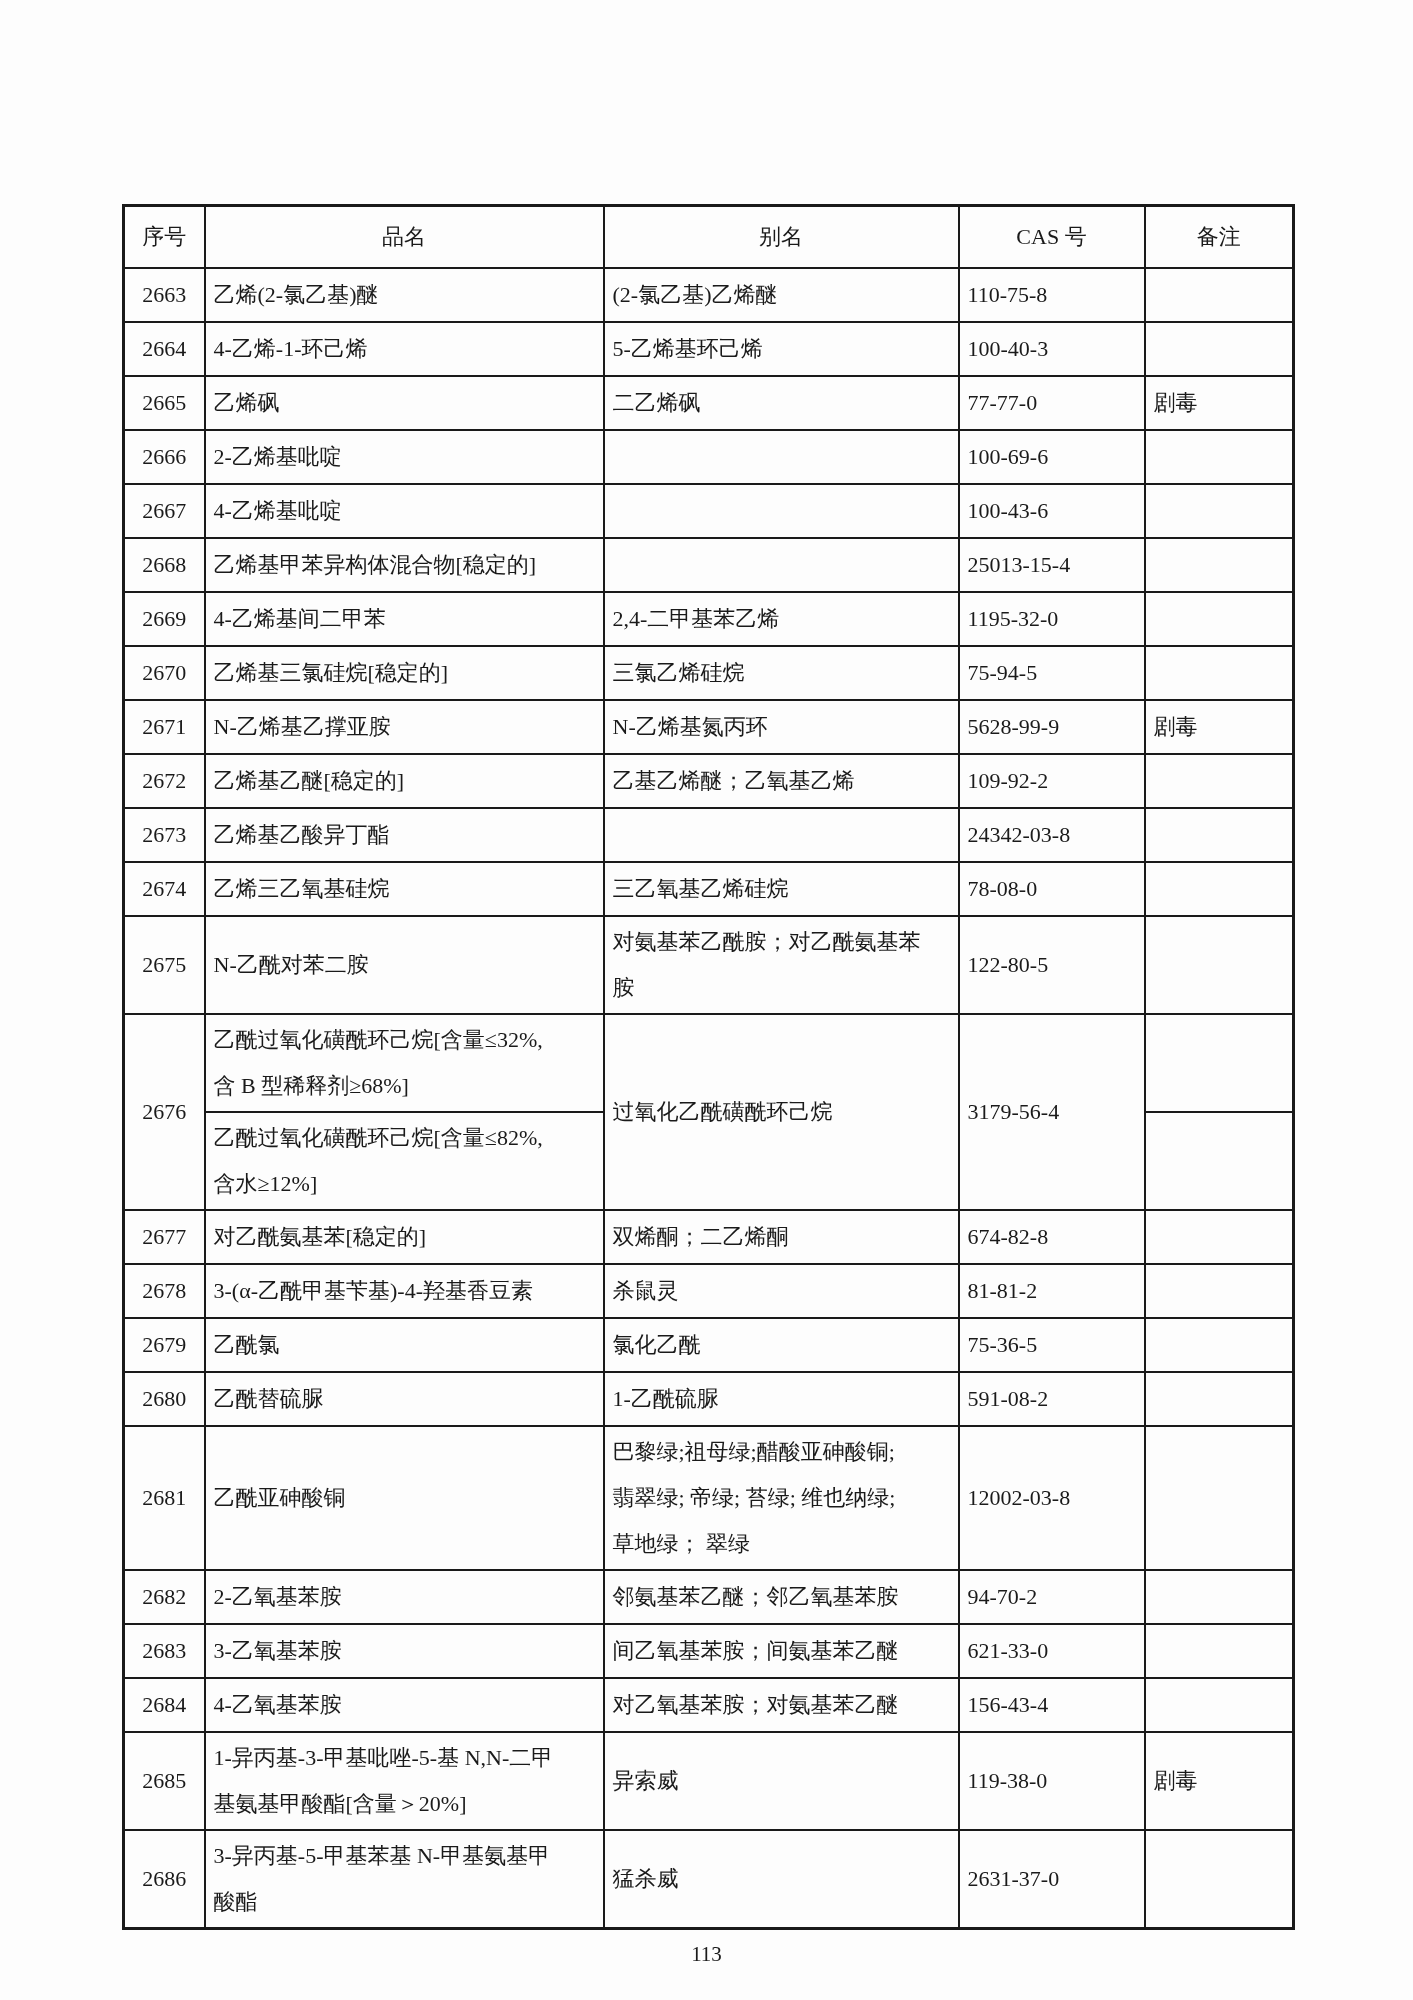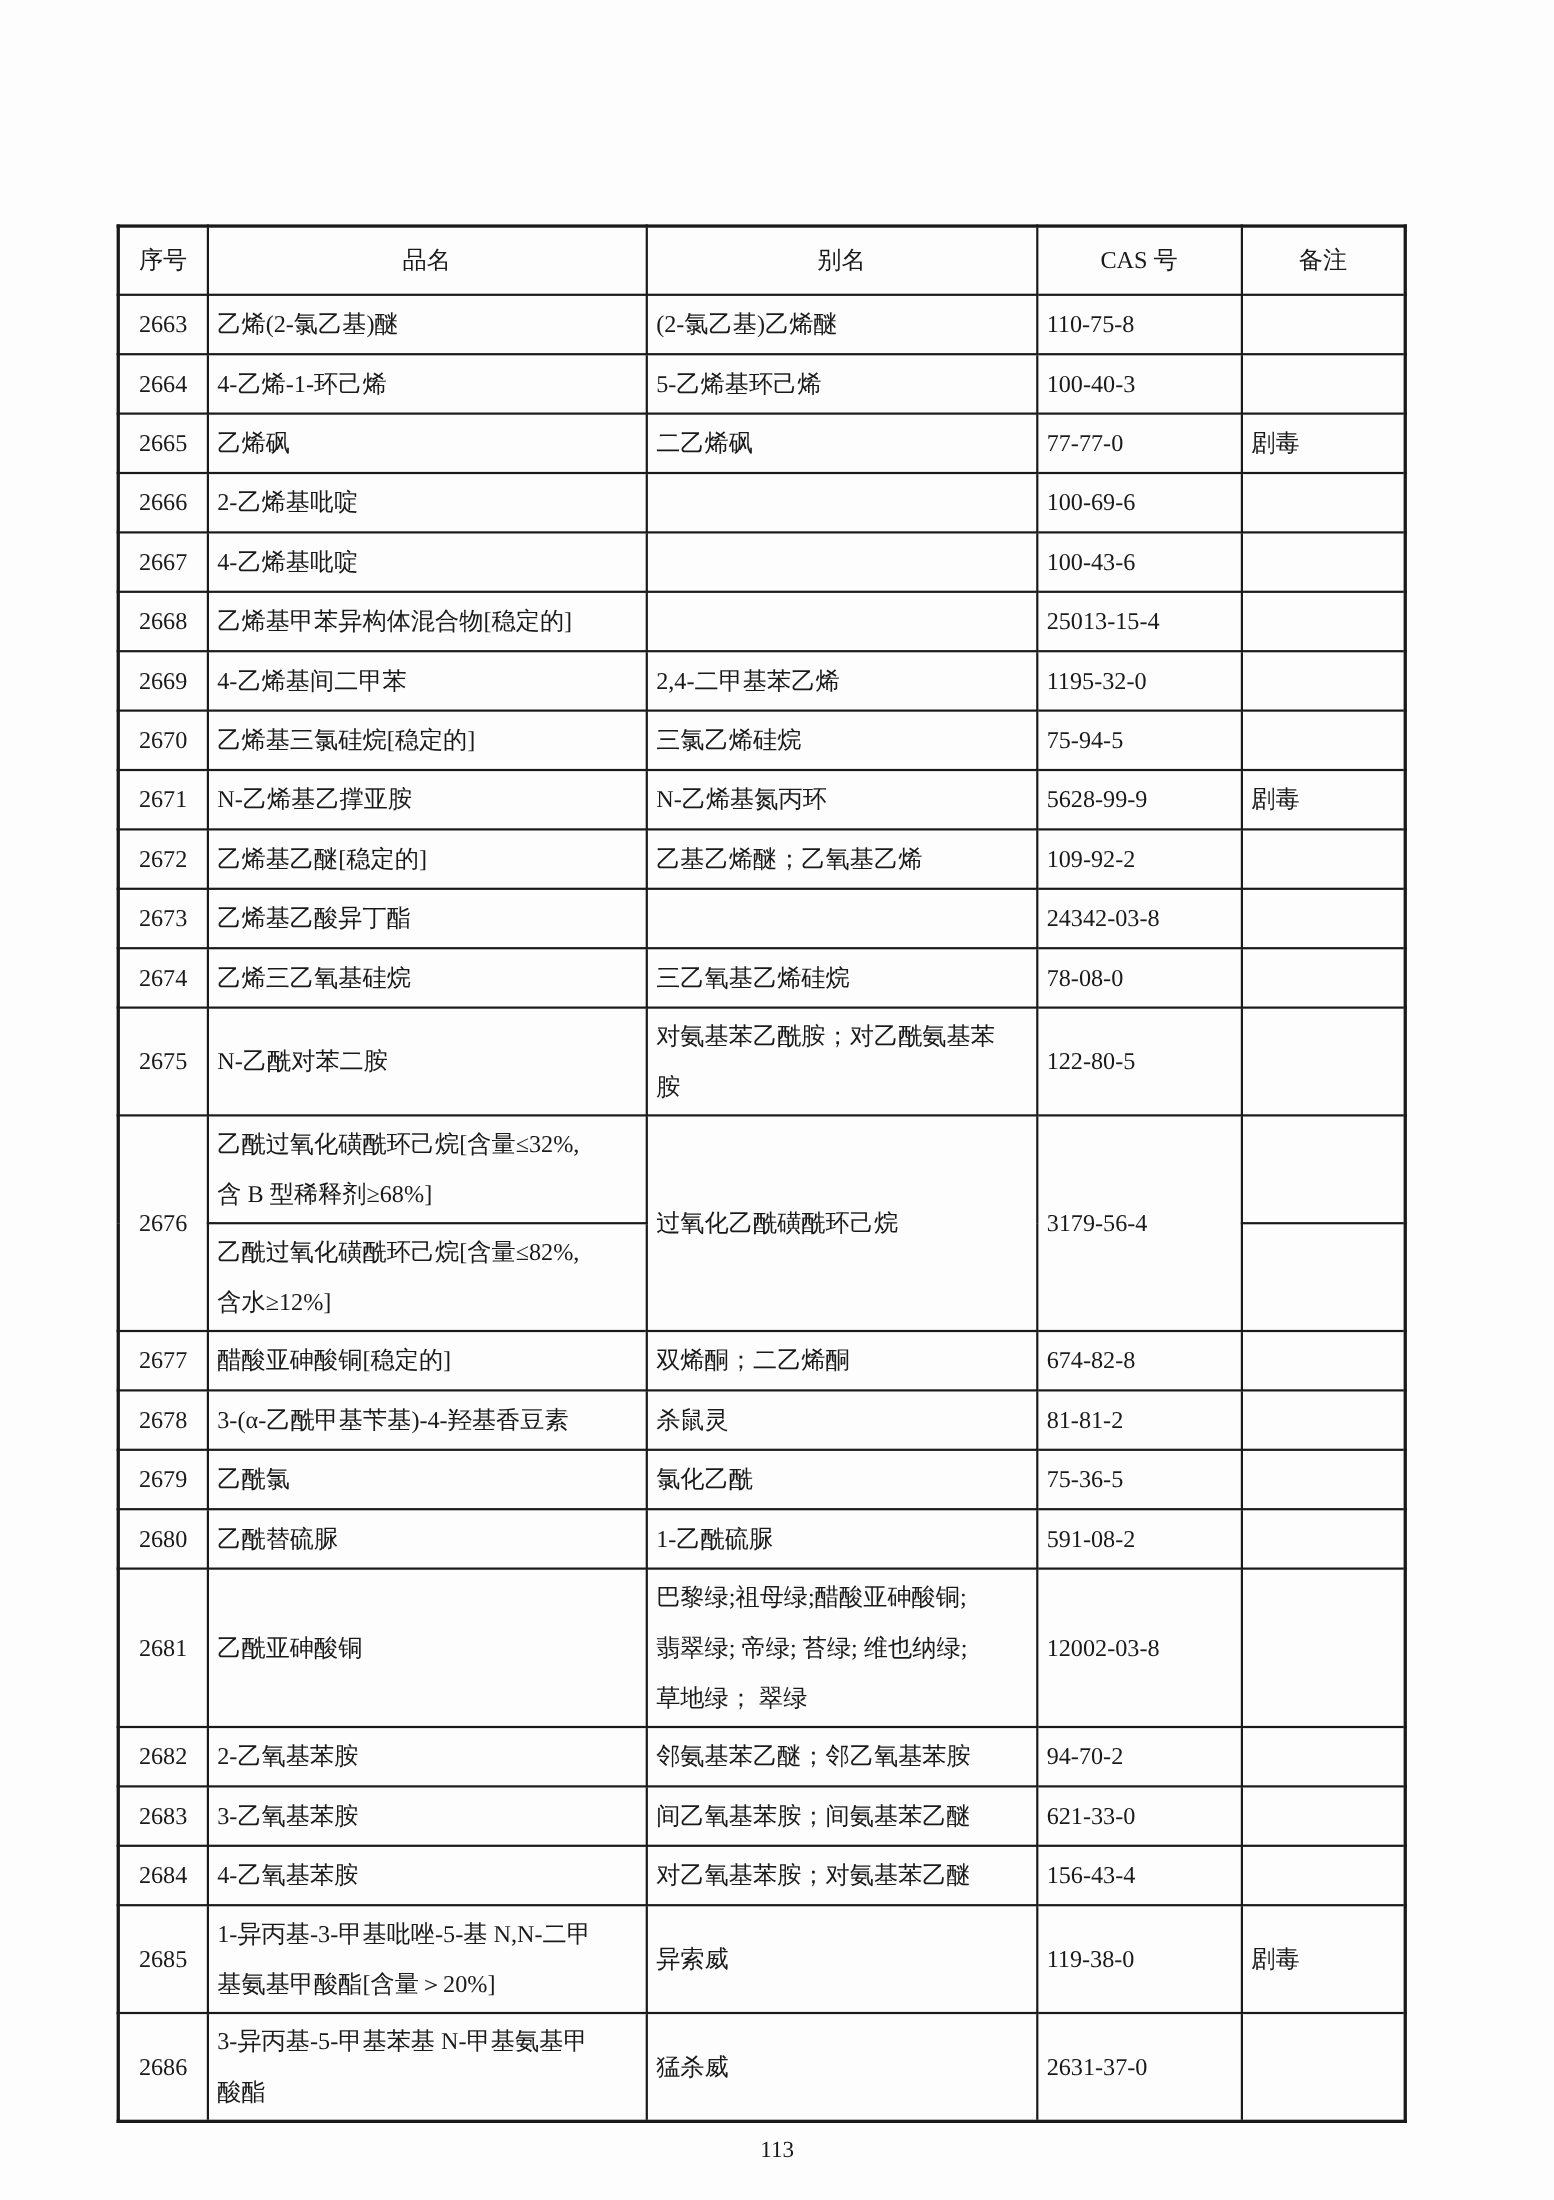--- a/index.html
+++ b/index.html
@@ -6,21 +6,21 @@
   .page {
     position:relative;
     width:1413px; height:2000px;
     margin:0 auto;
     background:#fdfdfd;
     color:#1a1a1a;
     font-family:"Liberation Serif","DejaVu Serif",serif;
   }
   table.chem {
     position:absolute;
-    left:106px; top:204px;
+    left:122px; top:204px;
     width:1170px;
     border-collapse:collapse;
     table-layout:fixed;
   }
   table.chem th, table.chem td {
     border:2px solid #1a1a1a;
     font-size:22px;
     font-weight:normal;
     line-height:46px;
     vertical-align:middle;
@@ -166,21 +166,21 @@
           <td class="c-cas" rowspan="2">3179-56-4</td>
           <td class="c-note"></td>
         </tr>
         <tr>
           <td class="c-name">乙酰过氧化磺酰环己烷[含量≤82%,
 含水≥12%]</td>
           <td class="c-note"></td>
         </tr>
         <tr>
           <td class="c-no">2677</td>
-          <td class="c-name">醋酸亚砷酸铜[稳定的]</td>
+          <td class="c-name">对乙酰氨基苯[稳定的]</td>
           <td class="c-alias">双烯酮；二乙烯酮</td>
           <td class="c-cas">674-82-8</td>
           <td class="c-note"></td>
         </tr>
         <tr>
           <td class="c-no">2678</td>
           <td class="c-name">3-(α-乙酰甲基苄基)-4-羟基香豆素</td>
           <td class="c-alias">杀鼠灵</td>
           <td class="c-cas">81-81-2</td>
           <td class="c-note"></td>

